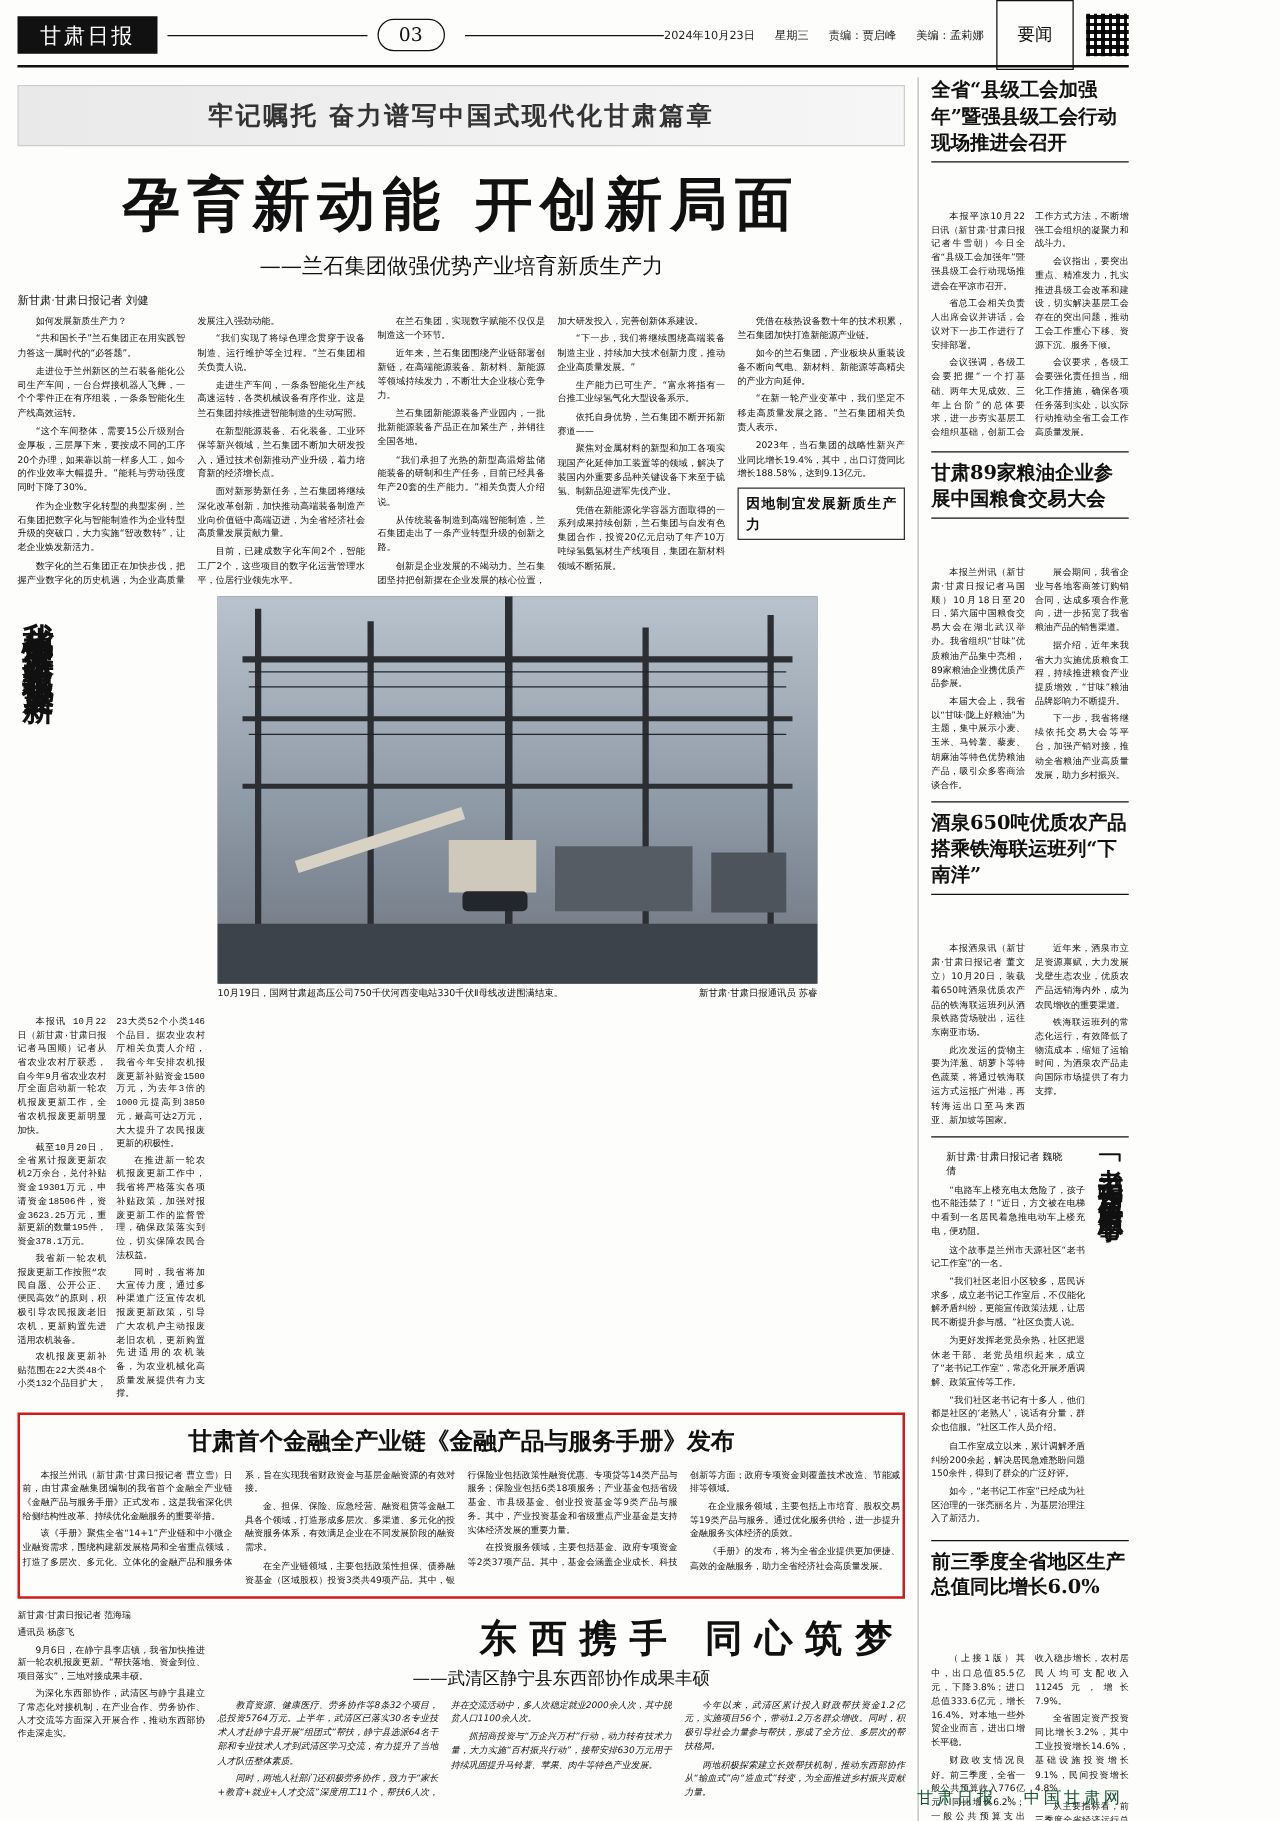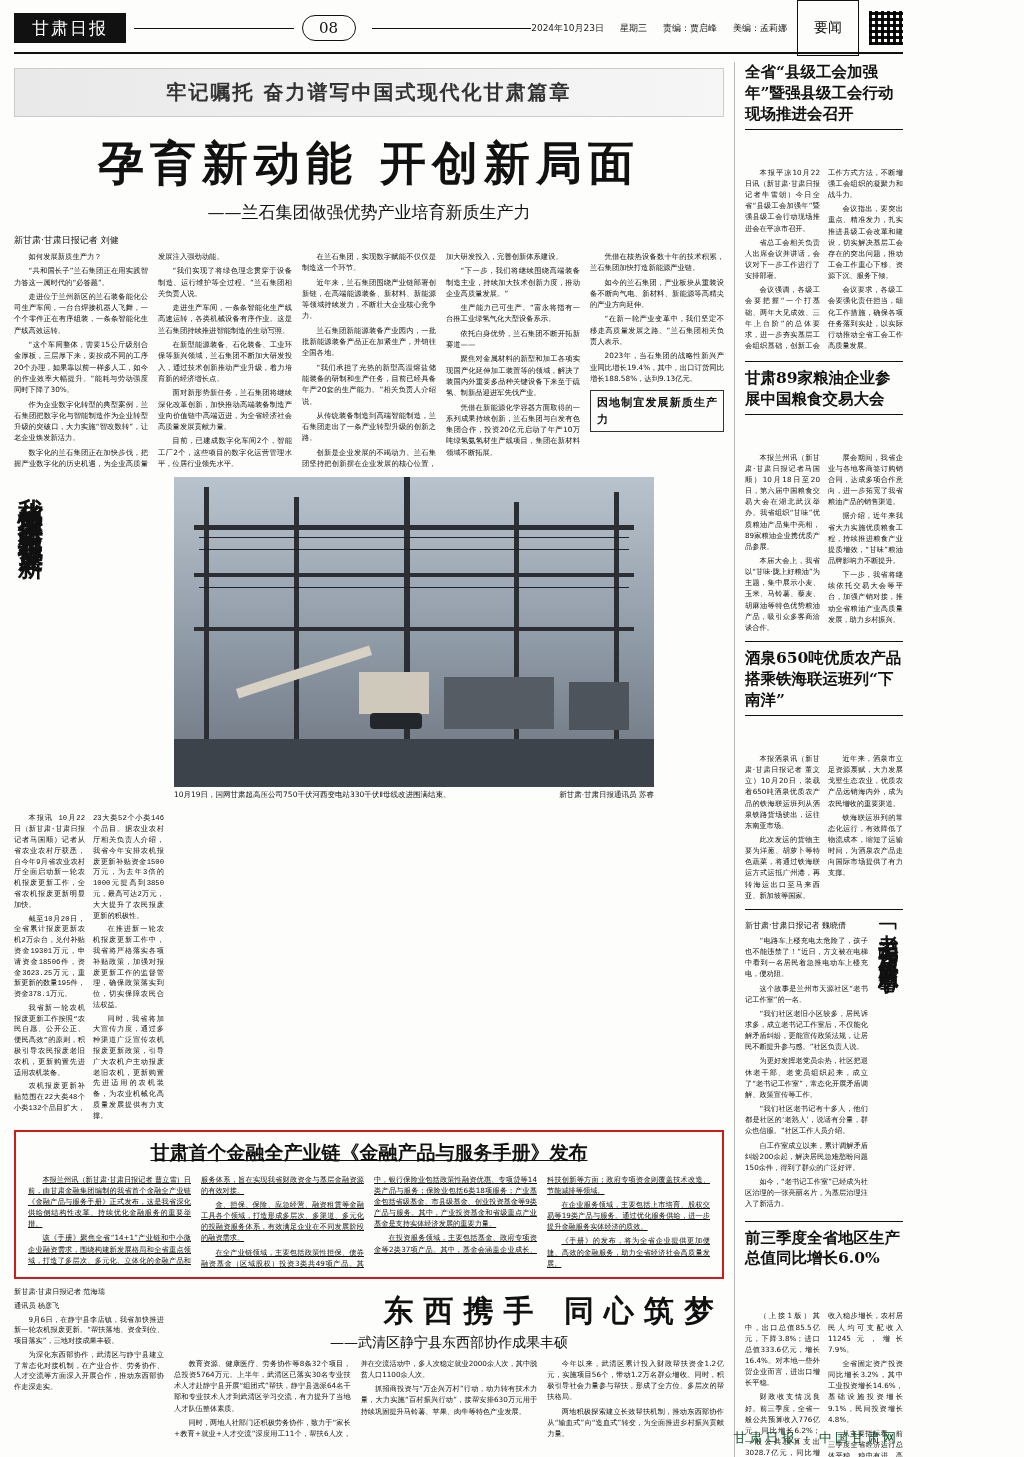--- a/index.html
+++ b/index.html
@@ -56,60 +56,60 @@
 
   .photo-wrap { width:480px; }
   .photo { width:480px; height:310px; background:#6d7785; position:relative; overflow:hidden; }
   .cap { font-size:7.5px; display:flex; justify-content:space-between; margin-top:3px; }
 
   
   .sky { position:absolute; inset:0; background:linear-gradient(#b9c3cd,#8e99a6 55%,#6b737d); }
   .tower { position:absolute; background:#2b2f33; }
   .wire { position:absolute; height:1px; background:#20242a; }
 
-  .redbox { border:2px solid #d01b1b; margin-top:8px; padding:8px 12px;text-decoration:underline; }
+  .redbox { border:2px solid #d01b1b; margin-top:8px; padding:8px 2px; }
   .redbox h3 { margin:0 0 8px; text-align:center; font-size:19px; font-family:"DejaVu Serif","Liberation Serif",serif; }
   .redbox .cols { column-count:4; column-gap:10px; font-size:7.2px; line-height:1.55; text-align:justify; }
   .redbox .cols p { margin:0 0 3px; text-indent:2em; }
 
   
   .bottom { display:flex; gap:10px; margin-top:8px; }
   .bl { width:150px; font-size:7.2px; line-height:1.5; text-align:justify; }
   .bl p { margin:0 0 3px; text-indent:2em; }
   .bc { width:550px; }
   .bc h2 { text-align:right; font-size:30px; letter-spacing:10px; margin:4px 0 2px;
            font-family:"DejaVu Serif","Liberation Serif",serif; }
   .bc .sub2 { text-align:center; font-size:14px; margin-bottom:6px; font-family:"DejaVu Serif","Liberation Serif",serif;}
   .bc .cols3 { column-count:3; column-gap:10px; font-size:7.2px; line-height:1.55; text-align:justify; }
-  .bc .cols3 p { margin:0 0 3px; text-indent:2em; }
+  .bc .cols3 p { margin:0 0 3px; text-indent:2em;font-style:italic; }
 
   
   .r-head { font-size:15.5px; font-weight:bold; line-height:1.35; font-family:"DejaVu Serif","Liberation Serif",serif;
             border-bottom:1px solid #111; padding-bottom:4px; margin-bottom:6px; }
   .r-head.nb { border-bottom:none; }
   .r-text { font-size:7.2px; line-height:1.55; text-align:justify; column-count:2; column-gap:8px;margin-top:37px; }
   .r-text p { margin:0 0 3px; text-indent:2em; }
   .r-sep { border-top:1px solid #111; margin:8px 0 6px; }
-  .r-byline { font-size:8px; margin:4px 0; }
+  .r-byline { font-size:8px; margin:4px 12px; }
   .vert-pair { display:flex; gap:8px; }
   .vert-head { writing-mode:vertical-rl; font-size:20px; font-weight:bold; letter-spacing:3px;
                font-family:"DejaVu Serif","Liberation Serif",serif; }
   .r-text1 { font-size:7.2px; line-height:1.55; text-align:justify; }
   .r-text1 p { margin:0 0 3px; text-indent:2em; }
   .watermark { position:absolute; right:18px; bottom:10px; font-size:13px; color:#14532d; letter-spacing:3px; }
 </style>
 </head>
 <body>
 
 <div class="page">
 
   <div class="masthead">
     <div class="logo">甘肃日报</div>
     <div class="mast-line"></div>
-    <div class="pagenum">08</div>
+    <div class="pagenum">03</div>
     <div class="mast-line"></div>
     <div class="mast-meta">
       <span>2024年10月23日</span>
       <span>星期三</span>
       <span>责编：贾启峰</span>
       <span>美编：孟莉娜</span>
     </div>
     <div class="mast-section">要闻</div>
     <div class="qr"></div>
   </div>

